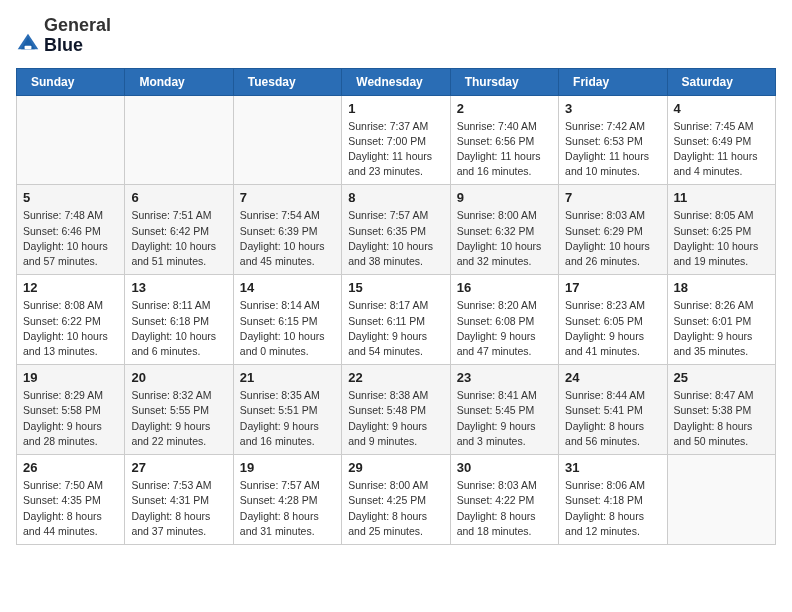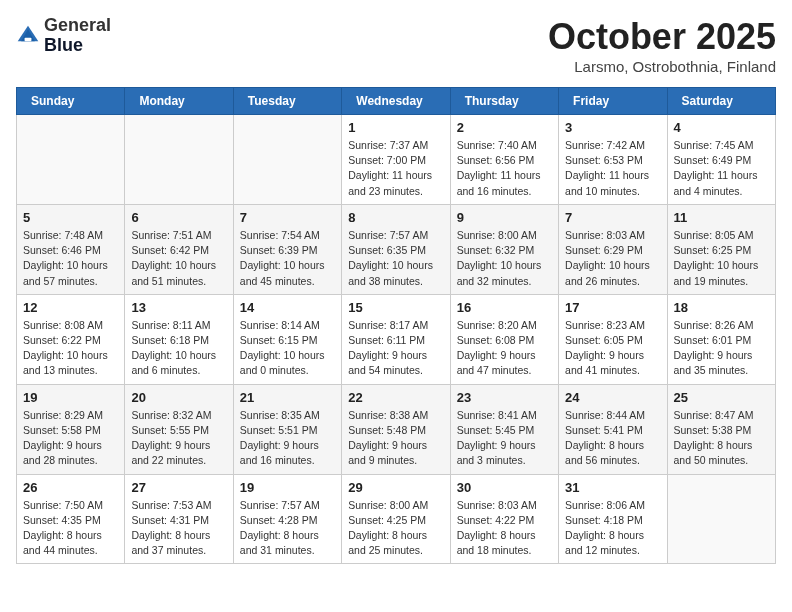--- a/index.html
+++ b/index.html
@@ -11,21 +11,21 @@
       padding: 16px;
     }
     .header {
       display: flex;
       justify-content: space-between;
       align-items: flex-start;
       margin-bottom: 12px;
     }
     .logo {
       display: flex;
-      align-items: center;
+      align-items: flex-end;
       gap: 4px;
     }
     .logo-text {
       font-size: 18px;
       font-weight: bold;
       line-height: 1.1;
     }
     .logo-general { color: #333; }
     .logo-blue { color: #0f172a; }
     .logo-icon {
@@ -89,24 +89,20 @@
     <svg class="logo-icon" viewBox="0 0 28 28" xmlns="http://www.w3.org/2000/svg">
       <polygon points="14,2 26,20 2,20" fill="#2a6db5"></polygon>
       <polygon points="14,6 22,20 6,20" fill="#1a5fa8"></polygon>
       <rect x="10" y="16" width="8" height="4" fill="#fff" rx="1"></rect>
     </svg>
     <div class="logo-text">
       <div class="logo-general">General</div>
       <div class="logo-blue">Blue</div>
     </div>
   </div>
-  <div class="title-block">
-    <div class="month-title">October 2025</div>
-    <div class="location">Larsmo, Ostrobothnia, Finland</div>
-  </div>
 </div>
 
 <table class="calendar">
   <thead>
     <tr>
     <th>Sunday</th>
         <th>Monday</th>
         <th>Tuesday</th>
         <th>Wednesday</th>
         <th>Thursday</th>

